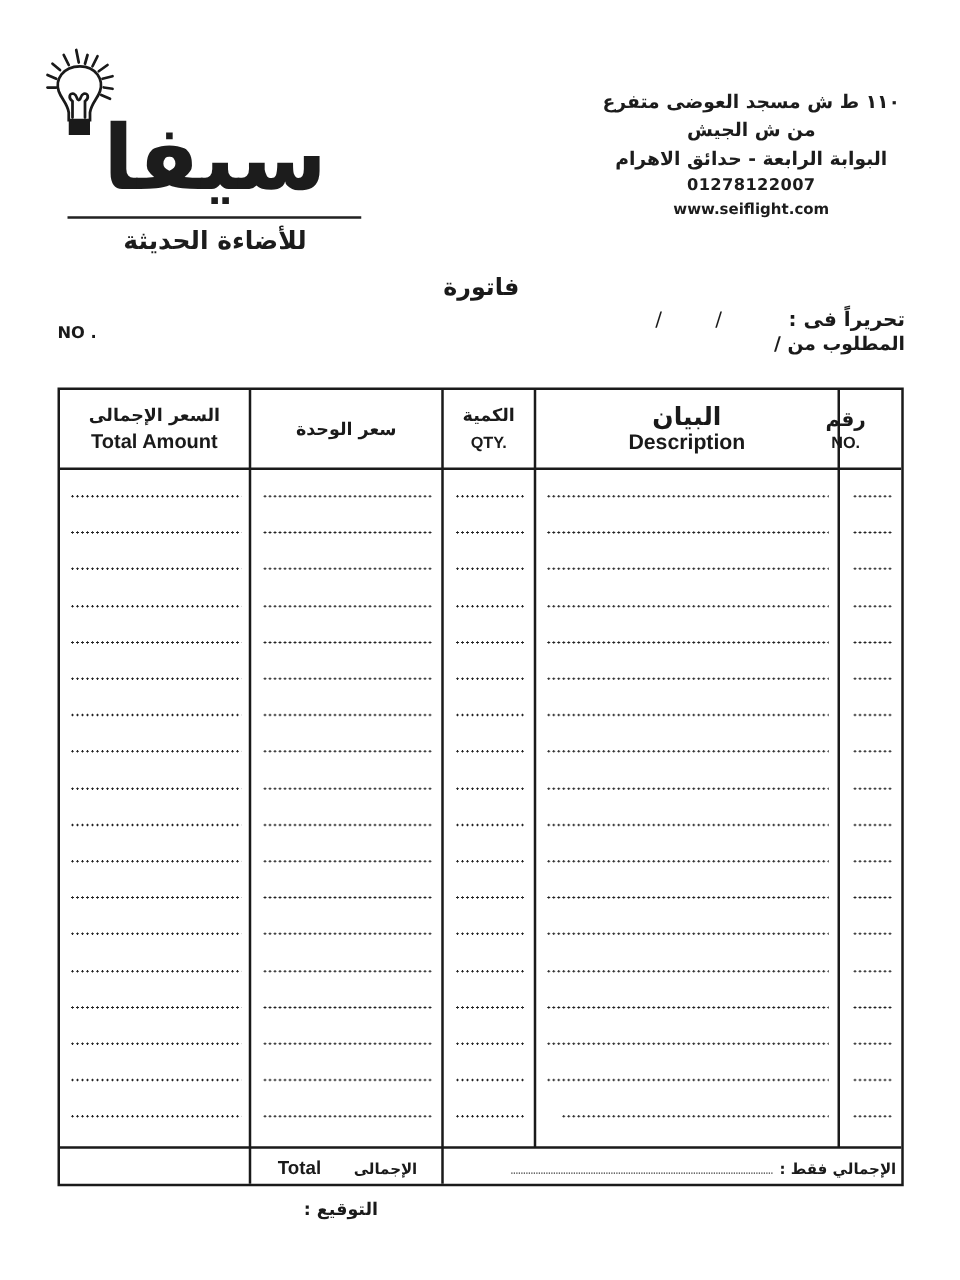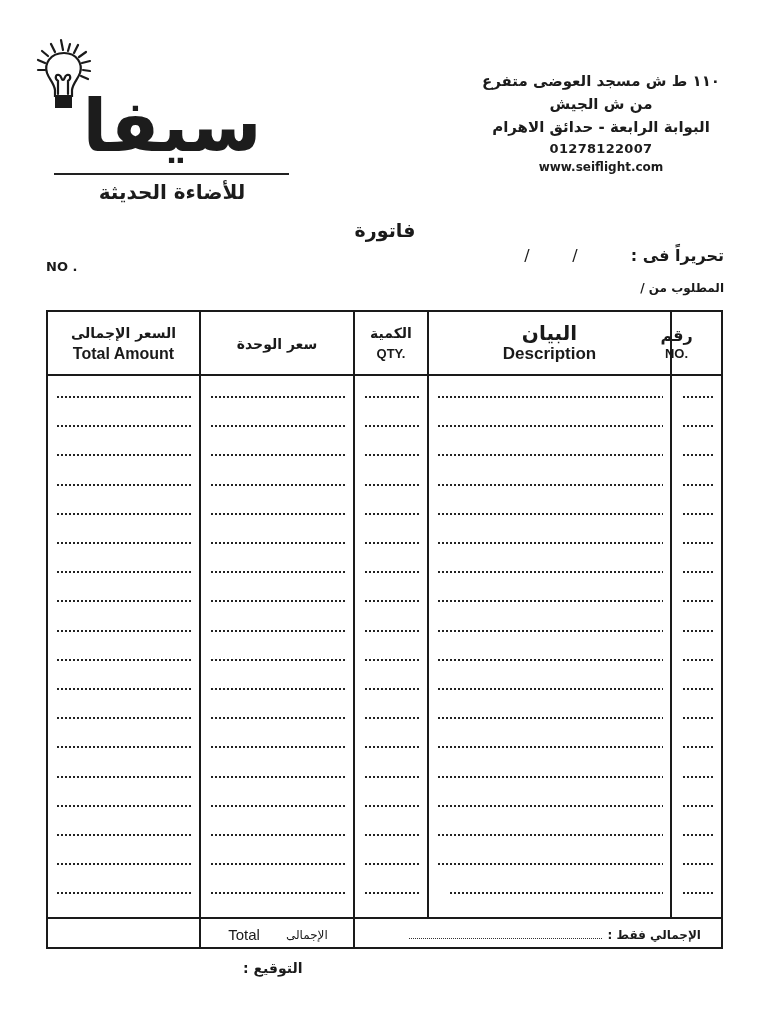--- a/index.html
+++ b/index.html
@@ -17,45 +17,45 @@
   .contact { position: absolute; left: 470px; top: 70px; width: 262px; text-align: center; font-weight: bold; color: #1c1c1c; }
   .contact .ar { direction: rtl; font-size: 15px; line-height: 23px; }
   .contact .ph { font-size: 13px; line-height: 20px; letter-spacing: 0.3px; }
   .contact .web { font-size: 12px; line-height: 16px; }
 
   .doc-title { position: absolute; left: 340px; top: 219px; width: 90px; text-align: center; direction: rtl;
                font-size: 19px; font-weight: bold; }
   .no-label { position: absolute; left: 46px; top: 259px; font-size: 13px; font-weight: bold; }
   .date-row { position: absolute; right: 44px; top: 246px; direction: rtl; font-size: 16px; font-weight: bold; display: flex; align-items: center; }
   .date-row .slash { display: inline-block; width: 48px; text-align: center; font-weight: normal; }
-  .req-row { position: absolute; right: 44px; top: 281px; direction: rtl; font-size: 12px; font-weight: bold; }
+  .req-row { position: absolute; right: 44px; top: 266px; direction: rtl; font-size: 15px; font-weight: bold; }
 
   .invoice { position: absolute; left: 46px; top: 310px; width: 677px; height: 639px; border: 2px solid #1a1a1a; }
   .vline { position: absolute; top: 0; width: 2px; background: #1a1a1a; }
   .hline { position: absolute; left: 0; right: 0; height: 2px; background: #1a1a1a; }
   .hdr { position: absolute; top: 0; height: 63px; text-align: center; display: flex; flex-direction: column; justify-content: center; }
   .hdr .ar { direction: rtl; font-size: 14px; font-weight: bold; line-height: 20px; }
   .hdr .en { font-family: "Liberation Sans", sans-serif; font-size: 16px; font-weight: bold; line-height: 22px; }
   .hdr.desc .ar { font-size: 20px; }
   .hdr.desc .en { font-size: 17px; }
   .hdr.qty .en { font-size: 13px; }
   .hdr.num .ar { font-size: 16px; }
   .hdr.num .en { font-size: 13px; line-height: 16px; }
 
   .body-rows { position: absolute; top: 64px; left: 0; right: 0; height: 542px; }
   .row { position: absolute; left: 0; right: 0; height: 29px; }
   .dots { position: absolute; top: 0; height: 2px;
           background-image: radial-gradient(circle, #222 0.8px, transparent 1px);
           background-size: 4px 2px; background-repeat: repeat-x; }
 
   .footer { position: absolute; top: 608px; left: 0; right: 0; height: 29px; }
-  .footer .total-cell { position: absolute; left: 153px; width: 154px; height: 29px; display: flex; align-items: center; justify-content: center; gap: 26px; font-weight: normal; text-align: center; }
+  .footer .total-cell { position: absolute; left: 153px; width: 154px; height: 29px; display: flex; align-items: center; justify-content: center; gap: 26px; font-weight: bold; text-align: center; }
   .footer .total-cell .en { font-family: "Liberation Sans", sans-serif; font-size: 15px; }
   .footer .total-cell .ar { direction: rtl; font-size: 12px; }
-  .footer .words { position: absolute; left: 309px; right: 0; height: 29px; direction: rtl; display: flex; align-items: center; padding-right: 20px; font-size: 12px; font-weight: bold; }
+  .footer .words { position: absolute; left: 309px; right: 0; height: 29px; direction: rtl; display: flex; align-items: center; padding-right: 4px; font-size: 12px; font-weight: bold; }
   .footer .words .line { flex: 1; margin: 0 6px 0 52px; height: 1px; border-bottom: 1px dotted #333; margin-top: 8px; }
 
   .signature { position: absolute; left: 243px; top: 960px; direction: rtl; font-size: 14px; font-weight: bold; }
 </style>
 </head>
 <body>
 
 <div class="logo">
   <svg class="bulb" viewBox="0 0 62 70">
     <g stroke="#1a1a1a" stroke-width="2.2" fill="none" stroke-linecap="round">

